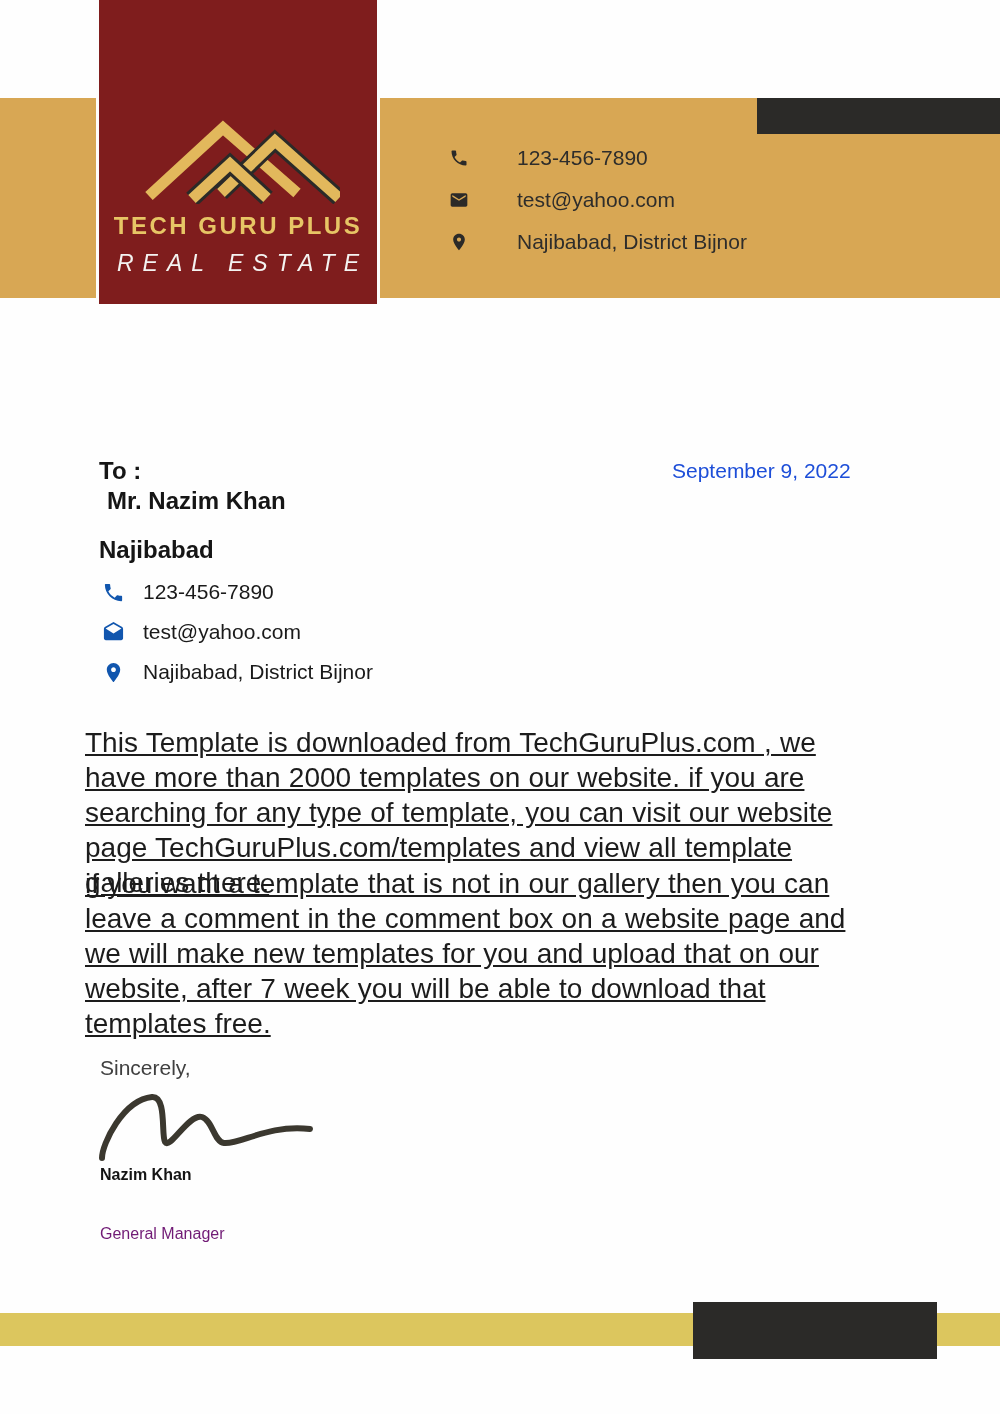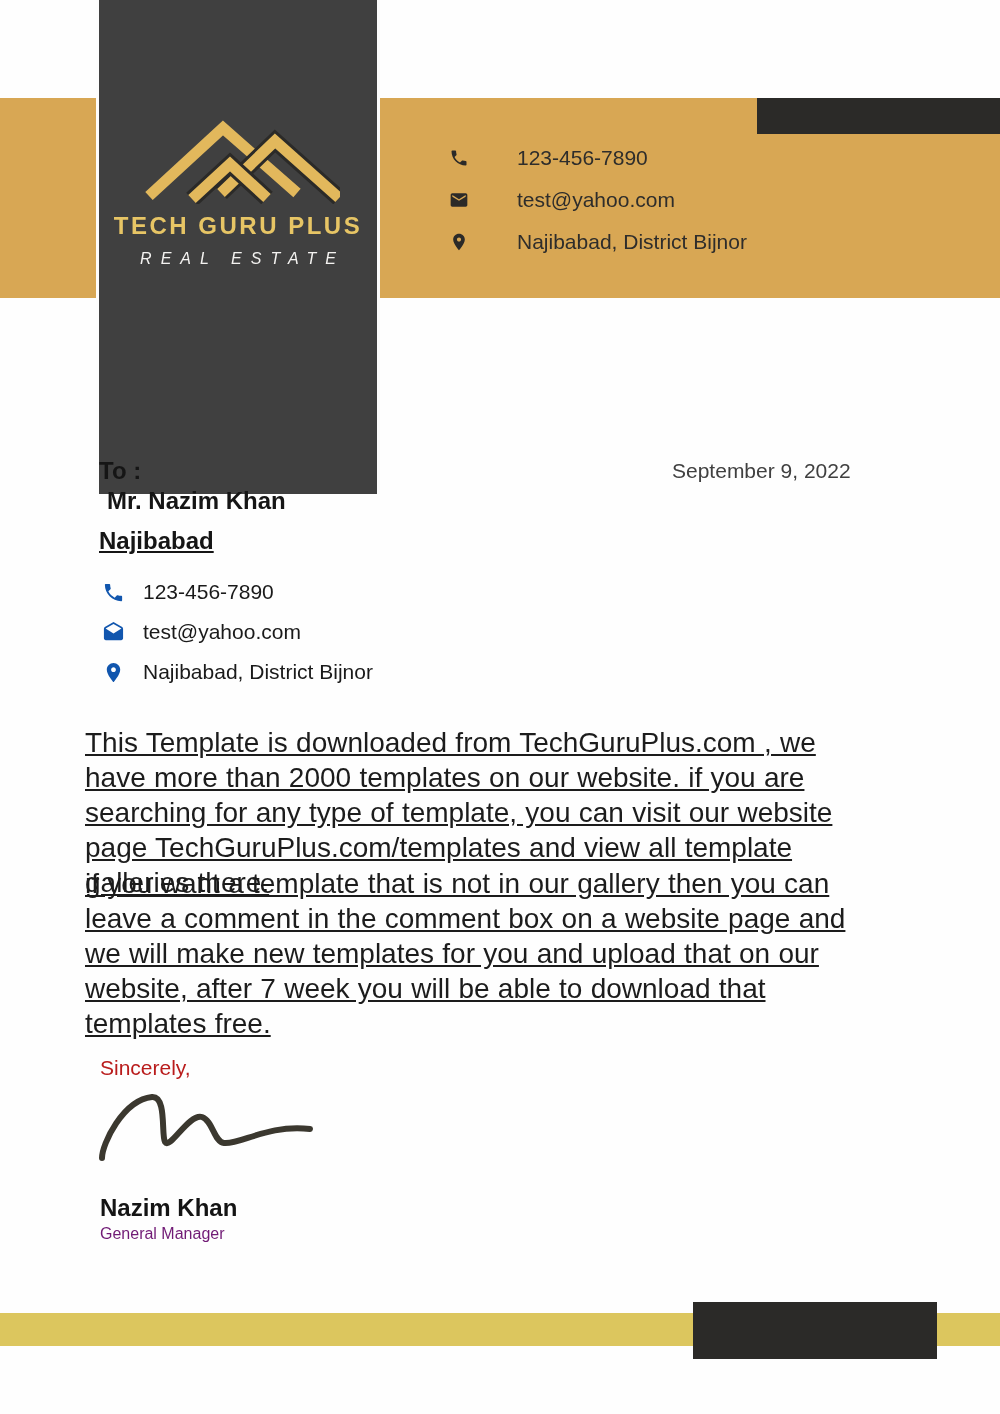--- a/index.html
+++ b/index.html
@@ -11,61 +11,61 @@
     background:#fefefe;
     overflow:hidden;
     font-family:"Liberation Sans", sans-serif;
     color:#1e1e1e;
   }
   
   .band-top{position:absolute;left:0;top:98px;width:1000px;height:200px;background:#d8a754;}
   .band-top-dark{position:absolute;left:757px;top:98px;width:243px;height:36px;background:#2b2a28;}
   
   .logo-block{
-    position:absolute;left:96px;top:0;width:284px;height:494px;
-    background:#404040;box-sizing:border-box;
+    position:absolute;left:96px;top:0;width:284px;height:304px;
+    background:#7f1d1d;box-sizing:border-box;
     border-left:3px solid #fdfdfd;border-right:3px solid #fdfdfd;
   }
   .logo-mark{position:absolute;left:39px;top:118px;}
   .logo-title{
     position:absolute;left:0;right:0;top:212px;text-align:center;
     color:#e7c565;font-size:24px;font-weight:bold;letter-spacing:2.5px;white-space:nowrap;
   }
   .logo-subtitle{
     position:absolute;left:0;right:0;top:250px;text-align:center;
-    color:#f4f3f1;font-size:16px;font-style:italic;letter-spacing:9px;text-indent:9px;white-space:nowrap;
+    color:#f4f3f1;font-size:23px;font-style:italic;letter-spacing:9px;text-indent:9px;white-space:nowrap;
   }
   
   .hdr-contact{position:absolute;left:449px;top:146px;}
   .hdr-row{display:flex;align-items:center;height:24px;margin-bottom:18px;}
   .hdr-row .ico{width:20px;height:20px;flex:0 0 20px;margin-right:48px;}
   .hdr-row .txt{font-size:21px;color:#2e2d2b;white-space:nowrap;}
   
   .to-block{position:absolute;left:99px;top:459px;font-size:24px;font-weight:bold;color:#151515;}
   .to-block .line{line-height:23px;}
   .to-line2{margin-top:7px;margin-left:8px;}
-  .to-line3{margin-top:17px;text-decoration:underline;}
-  .date{position:absolute;left:672px;top:459px;font-size:21px;color:#404040;}
+  .to-line3{margin-top:26px;}
+  .date{position:absolute;left:672px;top:459px;font-size:21px;color:#1d4ed8;}
   
   .body-contact{position:absolute;left:102px;top:580px;}
   .bc-row{display:flex;align-items:center;height:24px;margin-bottom:16px;}
   .bc-row .ico{width:23px;height:23px;flex:0 0 23px;margin-right:18px;}
   .bc-row .txt{font-size:21px;color:#1a1a1a;white-space:nowrap;}
   
   .para{
     position:absolute;left:85px;width:775px;
     font-size:28px;line-height:35px;color:#1c1c1c;word-spacing:0.5px;text-decoration:underline;
   }
   .para1{top:725px;}
   .para2{top:866px;}
   .tpl-link{color:#1c1c1c;text-decoration:underline;cursor:pointer;}
   
-  .closing{position:absolute;left:100px;top:1056px;font-size:21px;color:#b91c1c;}
+  .closing{position:absolute;left:100px;top:1056px;font-size:21px;color:#404040;}
   .signature{position:absolute;left:93px;top:1088px;}
-  .signer-name{position:absolute;left:100px;top:1194px;font-size:24px;font-weight:bold;color:#141414;}
+  .signer-name{position:absolute;left:100px;top:1166px;font-size:16px;font-weight:bold;color:#141414;}
   .signer-title{position:absolute;left:100px;top:1195px;font-size:16px;color:#701a75;margin-top:30px;}
   
   .band-bottom{position:absolute;left:0;top:1313px;width:1000px;height:33px;background:#dcc65e;}
   .band-bottom-dark{position:absolute;left:693px;top:1302px;width:244px;height:57px;background:#2b2a28;}
 </style>
 </head>
 <body>
 
 <div class="page">
 

